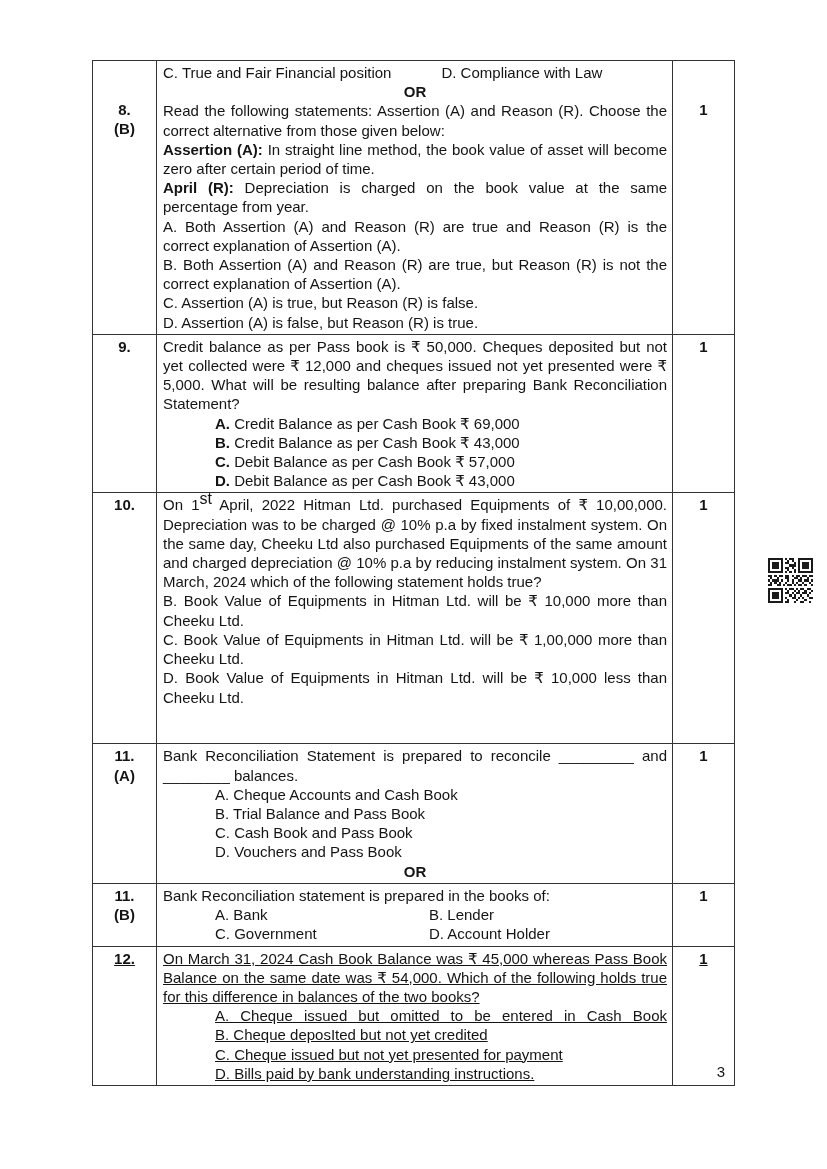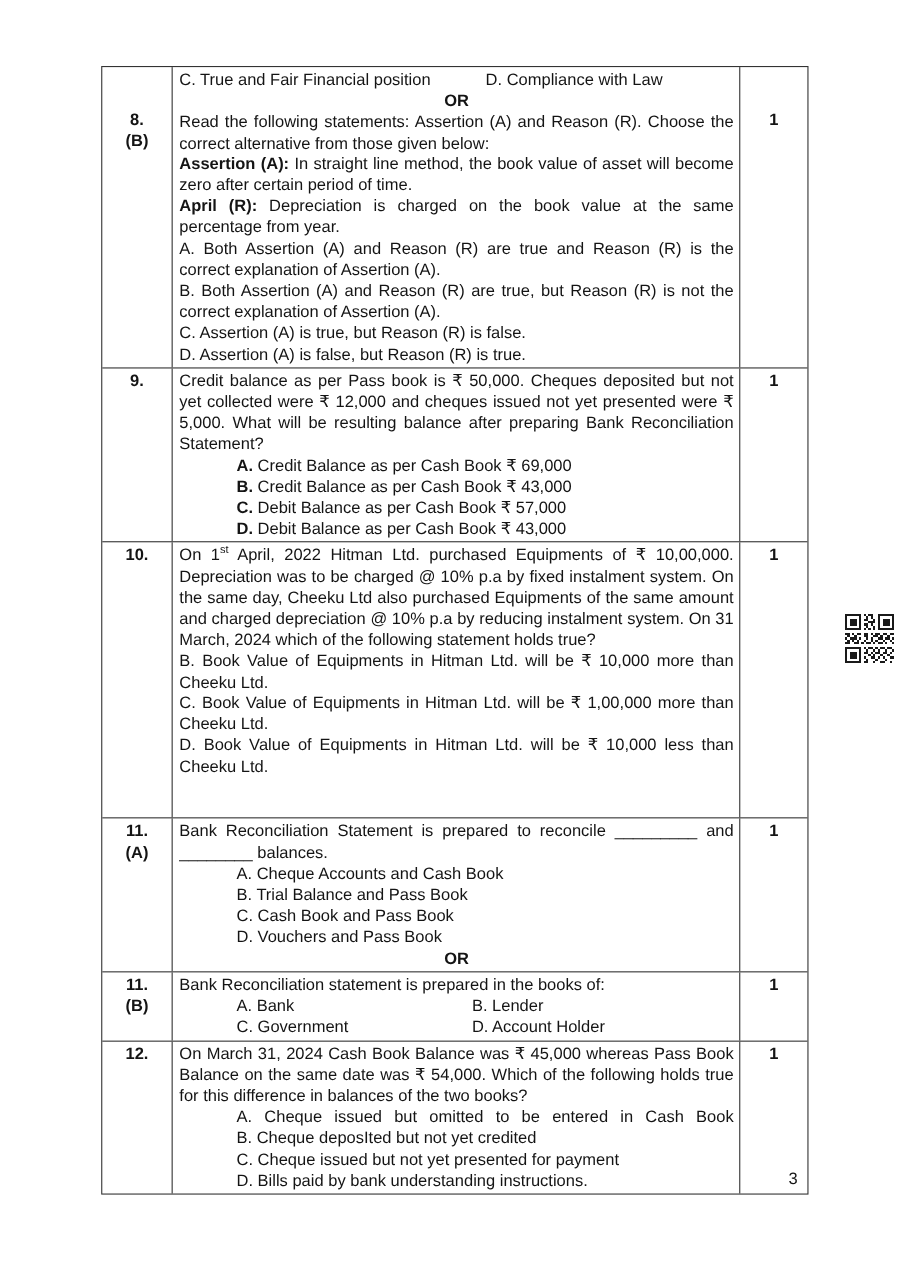--- a/index.html
+++ b/index.html
@@ -23,21 +23,21 @@
     left: 92px;
     top: 60px;
     width: 643px;
     border: 1.6px solid #333333;
     box-sizing: border-box;
   }
   .row {
     display: flex;
     border-bottom: 1.6px solid #333333;
   }
-  .row:last-child { border-bottom: none; }
+  .row:last-child { border-bottom: none; text-decoration: underline; }
   .cell { box-sizing: border-box; }
   .numcell {
     width: 64px;
     flex-shrink: 0;
     border-right: 1.6px solid #333333;
     text-align: center;
     font-weight: 700;
     padding-top: 2px;
   }
   .textcell {
@@ -75,21 +75,21 @@
   .pair { display: flex; align-items: flex-end; }
   .pair .pl {
     width: 266px;
     padding-left: 52px;
     box-sizing: border-box;
     flex-shrink: 0;
   }
   .gap-d { display: inline-block; margin-left: 50px; }
   .blabel { font-weight: 700; }
   sup {
-    font-size: 10px;
+    font-size: 16px;
     line-height: 0;
     vertical-align: super;
   }
   .qr {
     position: absolute;
     left: 768px;
     top: 558px;
     width: 45px;
     height: 45px;
   }

